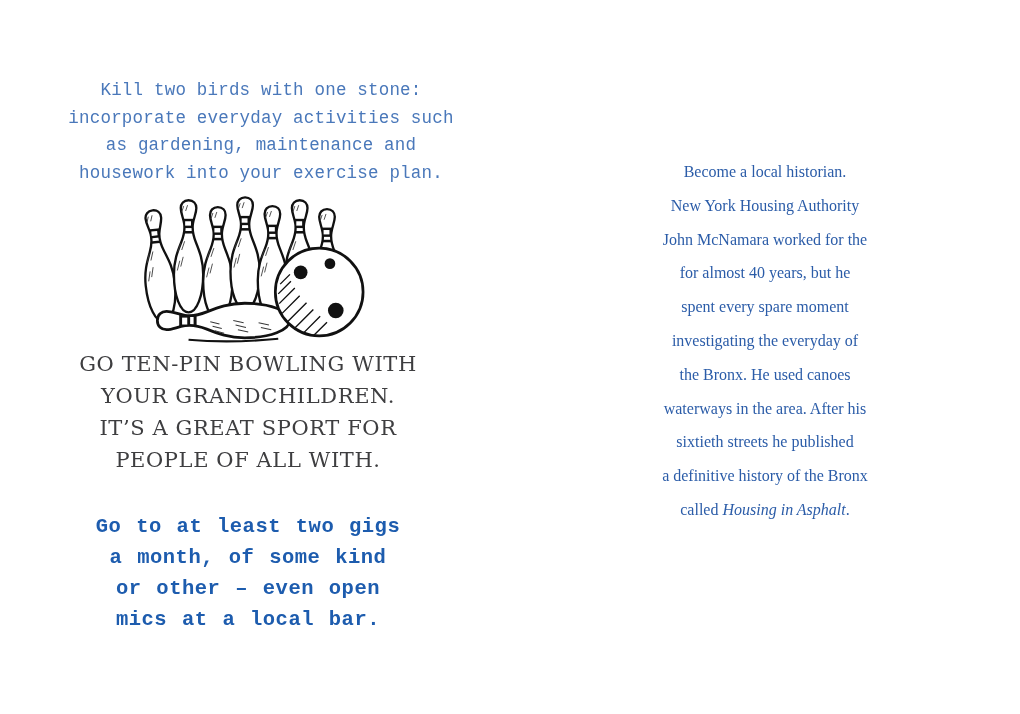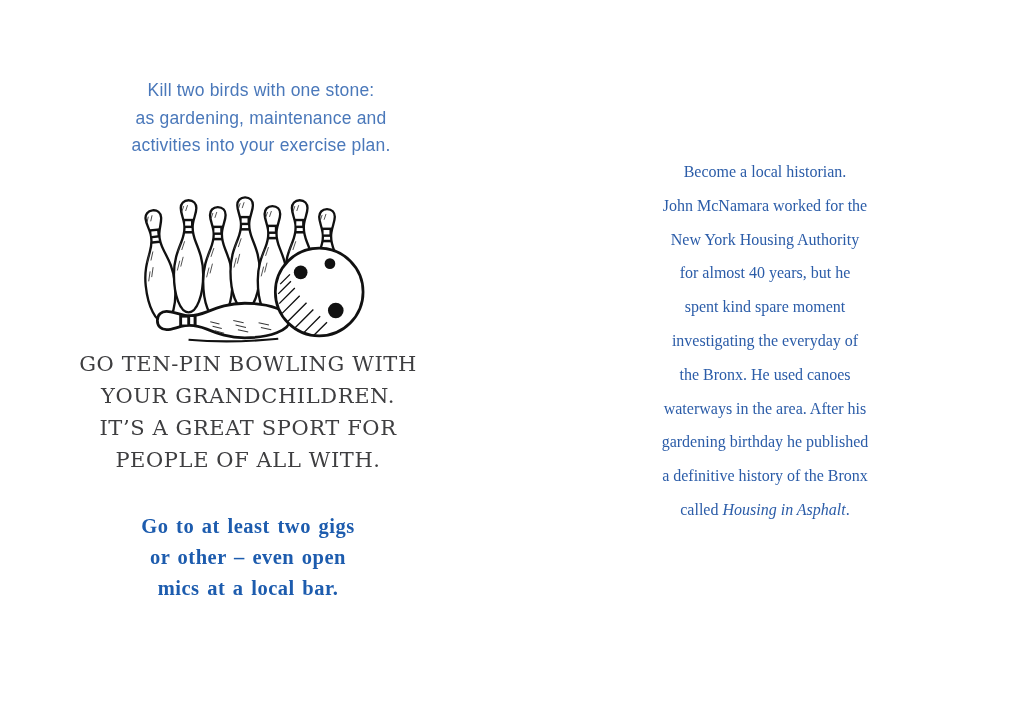--- a/index.html
+++ b/index.html
@@ -14,21 +14,21 @@
     position: absolute;
     top: 0; height: 714px;
   }
   .page-left  { left: 0;   width: 496px; }
   .page-right { left: 510px; width: 510px; }
 
   .block { position: absolute; left: 0; right: 0; text-align: center; }
 
   .tip-block { top: 77px; }
   .tip-block .line {
-    font-family: Liberation Sans, sans-serif;
+    font-family: Liberation Mono, monospace;
     font-size: 17.5px;
     line-height: 27.5px;
     letter-spacing: 0.2px;
     color: var(--tip_blue, #4a78ba);
     padding-left: 26px;
   }
 
   .illustration-wrap {
     position: absolute;
     left: 132px; top: 194px;
@@ -40,21 +40,21 @@
     font-family: "DejaVu Serif", "Liberation Serif", serif;
     font-size: 21px;
     line-height: 32px;
     letter-spacing: 0.6px;
     color: var(--caps_gray, #3e3e40);
     text-align: center;
   }
 
   .gig-block { top: 511px; }
   .gig-block .line {
-    font-family: Liberation Serif, serif;
+    font-family: Liberation Mono, monospace;
     font-weight: 700;
     font-size: 20.5px;
     line-height: 31px;
     letter-spacing: 0.5px;
     word-spacing: 2px;
     color: var(--gig_blue, #1d5cae);
   }
 
   .body-block { top: 155px; }
   .body-block .line {
@@ -67,22 +67,23 @@
 
   svg { display: block; width: 100%; height: 100%; }
 </style>
 </head>
 <body>
 
 <div class="page page-left">
 
   <div class="block tip-block">
     <div class="line">Kill two birds with one stone:</div>
+    <div class="line">incorporate everyday activities such</div>
     <div class="line">as gardening, maintenance and</div>
-    <div class="line">activities into your exercise plan.</div>
+    <div class="line">housework into your exercise plan.</div>
   </div>
 
   <div class="illustration-wrap">
     <svg viewBox="0 0 240 155">
       <defs>
         <path id="pin" d="M15,0 C20,0 23,3.5 23,8 C23,13 20.5,17.5 19.5,24 C18.5,30.5 19.5,35.5 22.5,43 C26.5,53 30,62 30,76 C30,98 23.5,115 15,115 C6.5,115 0,98 0,76 C0,62 3.5,53 7.5,43 C10.5,35.5 11.5,30.5 10.5,24 C9.5,17.5 7,13 7,8 C7,3.5 10,0 15,0 Z"></path>
         <clipPath id="pinclip">
             <use href="#pin"></use>
           </clipPath>
         <g id="pinfull">
@@ -129,33 +130,34 @@
 
   <div class="block caps-block">
     <div class="line">GO TEN-PIN BOWLING WITH</div>
     <div class="line">YOUR GRANDCHILDREN.</div>
     <div class="line">IT’S A GREAT SPORT FOR</div>
     <div class="line">PEOPLE OF ALL WITH.</div>
   </div>
 
   <div class="block gig-block">
     <div class="line">Go to at least two gigs</div>
+    <div class="line">a month, of some kind</div>
     <div class="line">or other – even open</div>
     <div class="line">mics at a local bar.</div>
   </div>
 
 </div>
 
 <div class="page page-right">
   <div class="block body-block">
     <div class="line">Become a local historian.</div>
+    <div class="line">New York Housing Authority</div>
     <div class="line">John McNamara worked for the</div>
-    <div class="line">New York Housing Authority</div>
     <div class="line">for almost 40 years, but he</div>
-    <div class="line">spent kind spare moment</div>
+    <div class="line">spent every spare moment</div>
     <div class="line">investigating the everyday of</div>
     <div class="line">the Bronx. He used canoes</div>
     <div class="line">waterways in the area. After his</div>
-    <div class="line">gardening birthday he published</div>
+    <div class="line">sixtieth streets he published</div>
     <div class="line">a definitive history of the Bronx</div>
     <div class="line"><span>called </span><em>Housing in Asphalt</em><span>.</span></div>
   </div>
 </div>
 
 </body></html>

